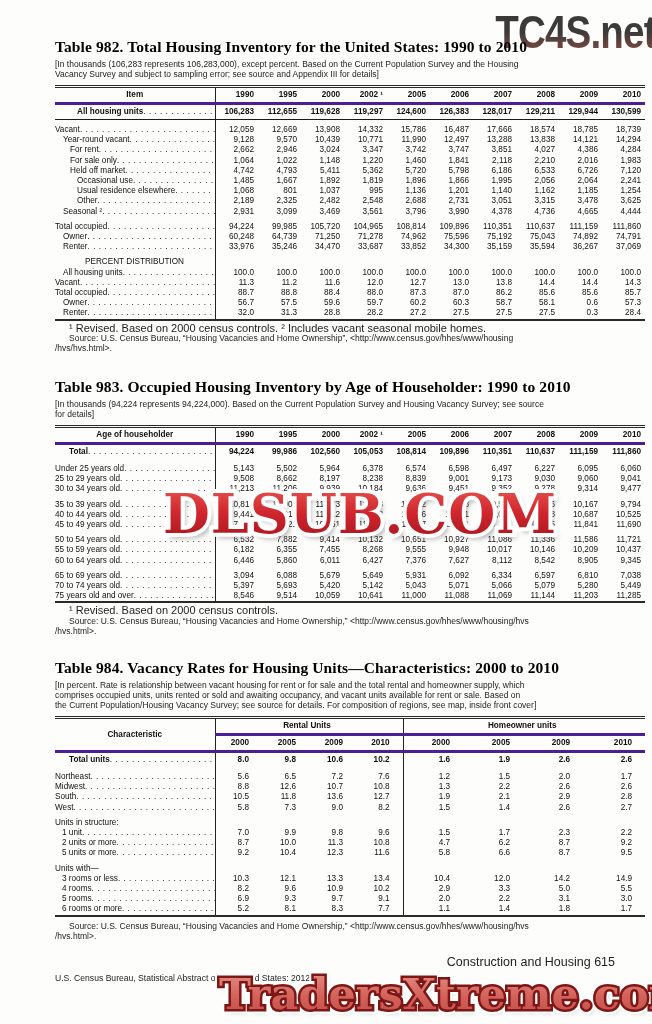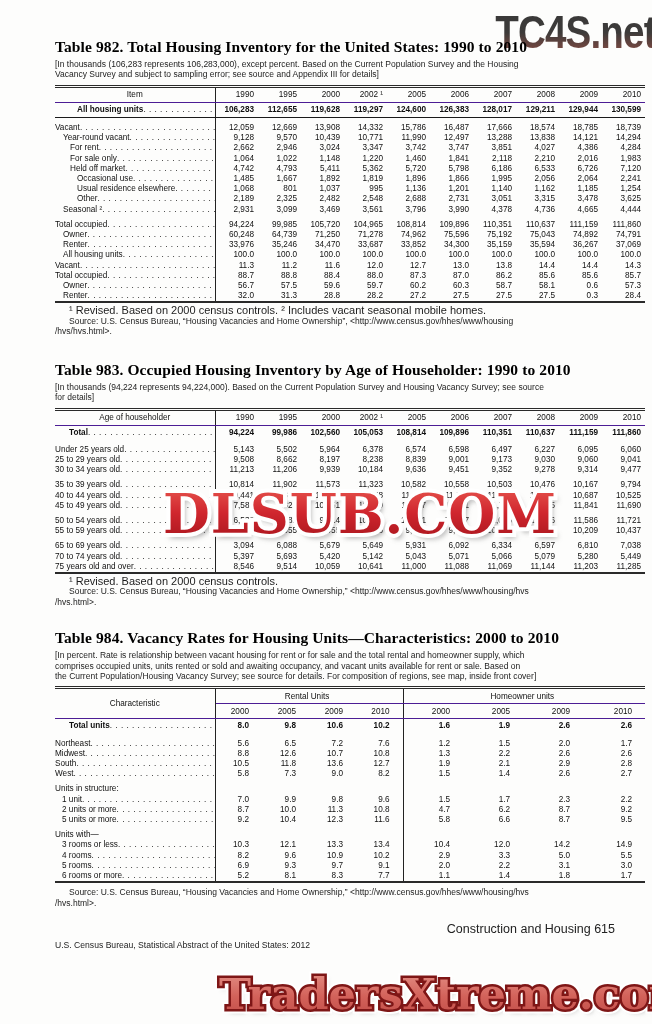--- a/index.html
+++ b/index.html
@@ -14,21 +14,21 @@
     font-family:"Liberation Serif",serif;font-weight:bold;font-size:15.5px;
     letter-spacing:.1px;color:#000;margin:0 0 3px 0;line-height:18px;
   }
   .tbl-note{font-size:8.5px;line-height:10.4px;color:#1c1c1c;margin:0 0 5px 0;}
   .tbl-note div{white-space:nowrap;}
 
   table{border-collapse:collapse;table-layout:fixed;width:590px;
     border-top:3px double #2a2a2a;border-bottom:2px solid #2a2a2a;
     font-size:8.2px;color:#101010;}
   th{font-weight:normal;font-size:8.2px;}
-  thead th{border-bottom:1px solid #4c1d95;padding:2.5px 4px 2.5px 0;}
+  thead th{border-bottom:3px solid #4c1d95;padding:2.5px 4px 2.5px 0;font-weight:bold;}
   th.ih{text-align:center;border-right:1px solid #222;padding-right:0;}
   th.num{text-align:right;}
   th.grp{text-align:center;border-right:1px solid #222;}
   th.grp.last{border-right:none;}
   td{padding:0;line-height:10.2px;vertical-align:bottom;}
   td.item{border-right:1px solid #222;}
   td.num{text-align:right;padding-right:4px;white-space:nowrap;}
   td.num.ge{border-right:1px solid #222;}
   #tbl984 td.num, #tbl984 th.num{padding-right:13px;}
   tr.gap td{padding-top:5px;}
@@ -343,20 +343,37 @@
             <td class="num">35,246</td>
             <td class="num">34,470</td>
             <td class="num">33,687</td>
             <td class="num">33,852</td>
             <td class="num">34,300</td>
             <td class="num">35,159</td>
             <td class="num">35,594</td>
             <td class="num">36,267</td>
             <td class="num">37,069</td>
           </tr>
+          <tr class="gap">
+            <td class="item">
+              <div class="cf">
+                <span class="lbl" style="padding-left: 30px;">PERCENT DISTRIBUTION</span>
+              </div>
+            </td>
+            <td class="num"></td>
+            <td class="num"></td>
+            <td class="num"></td>
+            <td class="num"></td>
+            <td class="num"></td>
+            <td class="num"></td>
+            <td class="num"></td>
+            <td class="num"></td>
+            <td class="num"></td>
+            <td class="num"></td>
+          </tr>
           <tr>
             <td class="item">
               <div class="cf">
                 <span class="lbl" style="padding-left: 8px;">All housing units</span>
                 <span class="ldr"></span>
               </div>
             </td>
             <td class="num">100.0</td>
             <td class="num">100.0</td>
             <td class="num">100.0</td>
@@ -639,20 +656,38 @@
             <td class="num">6,182</td>
             <td class="num">6,355</td>
             <td class="num">7,455</td>
             <td class="num">8,268</td>
             <td class="num">9,555</td>
             <td class="num">9,948</td>
             <td class="num">10,017</td>
             <td class="num">10,146</td>
             <td class="num">10,209</td>
             <td class="num">10,437</td>
+          </tr>
+          <tr>
+            <td class="item">
+              <div class="cf">
+                <span class="lbl" style="padding-left: 0px;">60 to 64 years old</span>
+                <span class="ldr"></span>
+              </div>
+            </td>
+            <td class="num">6,446</td>
+            <td class="num">5,860</td>
+            <td class="num">6,011</td>
+            <td class="num">6,427</td>
+            <td class="num">7,376</td>
+            <td class="num">7,627</td>
+            <td class="num">8,112</td>
+            <td class="num">8,542</td>
+            <td class="num">8,905</td>
+            <td class="num">9,345</td>
           </tr>
           <tr class="gap">
             <td class="item">
               <div class="cf">
                 <span class="lbl" style="padding-left: 0px;">65 to 69 years old</span>
                 <span class="ldr"></span>
               </div>
             </td>
             <td class="num">3,094</td>
             <td class="num">6,088</td>

